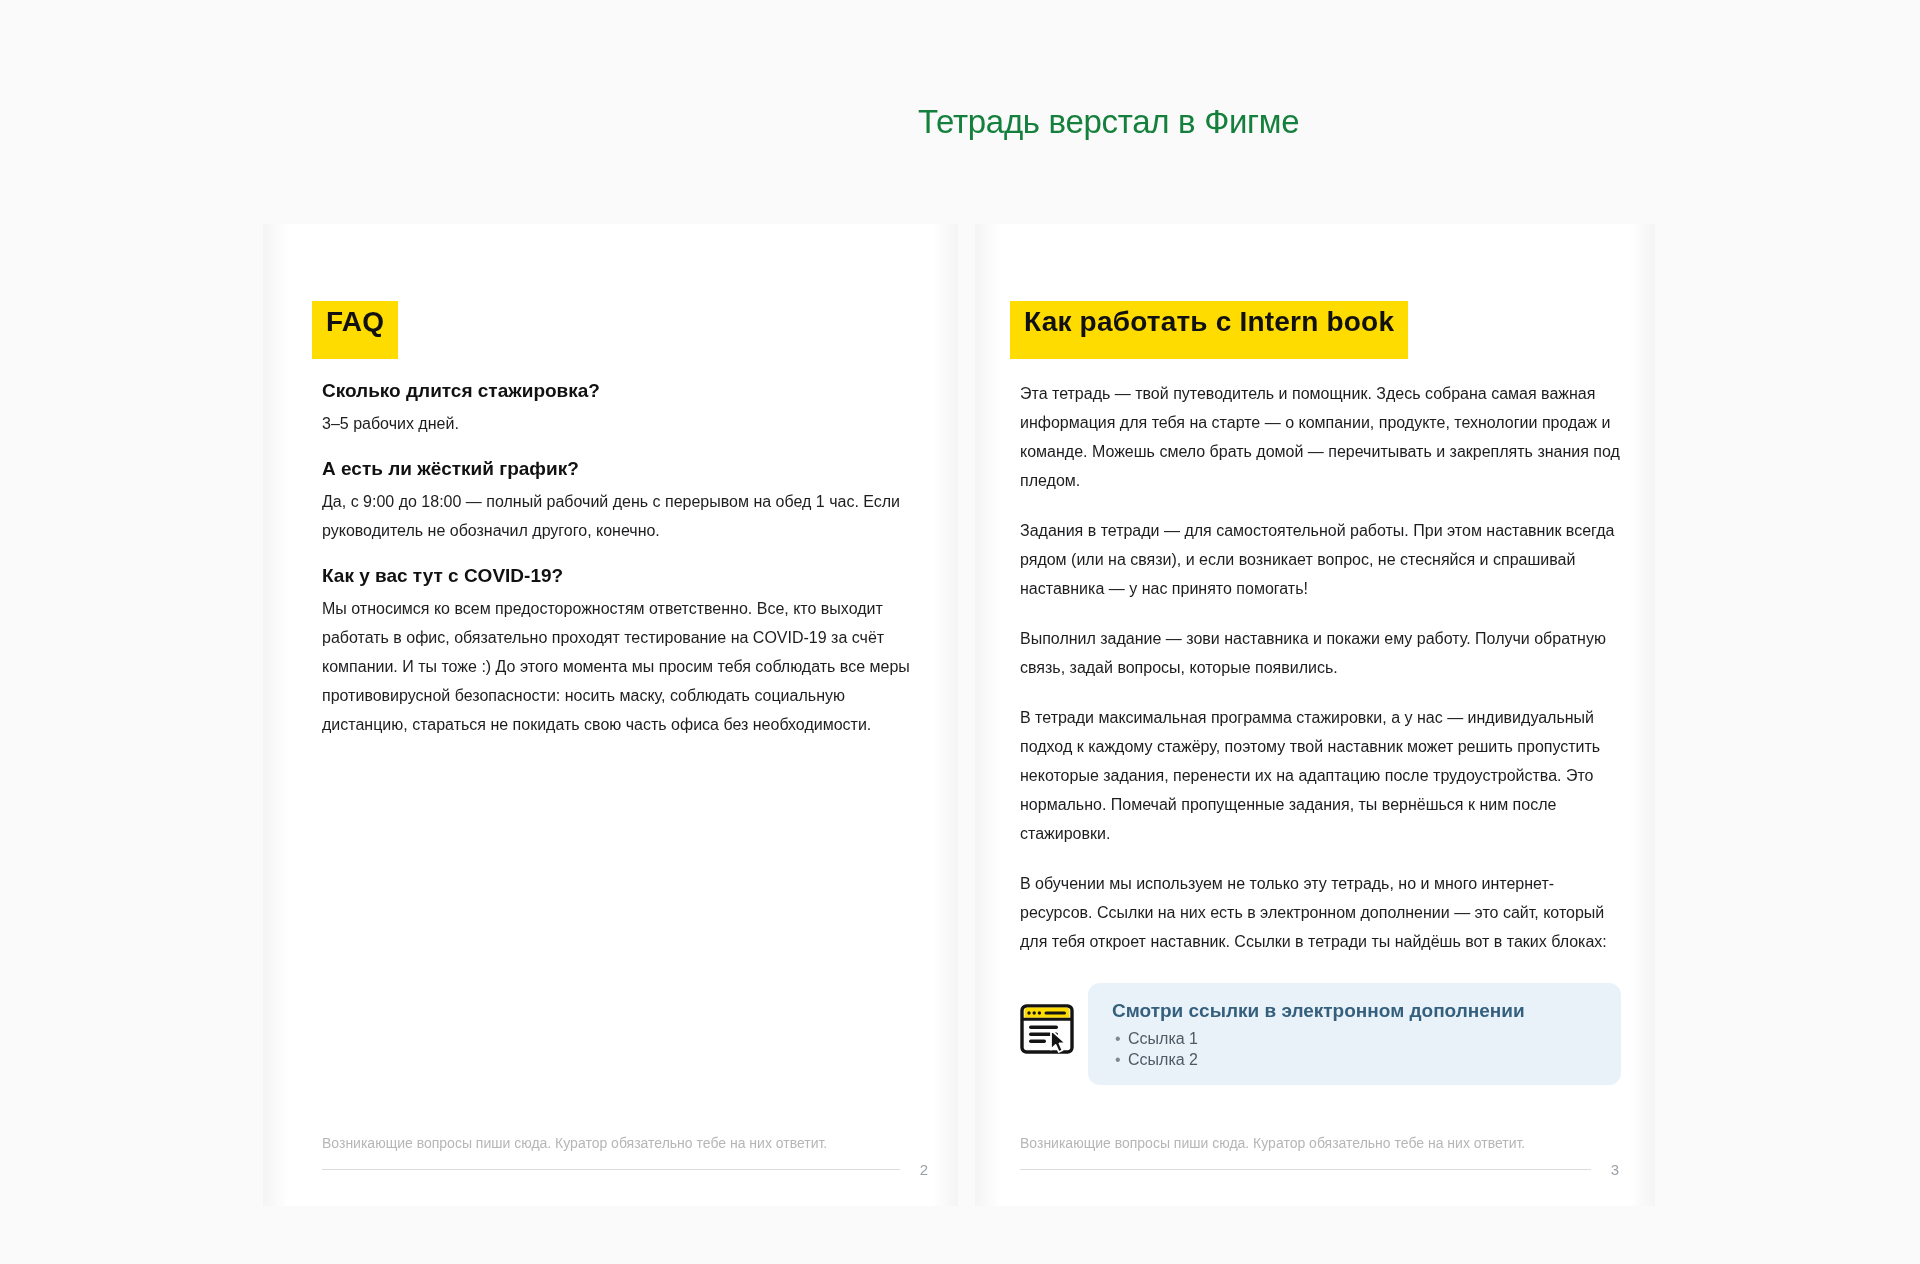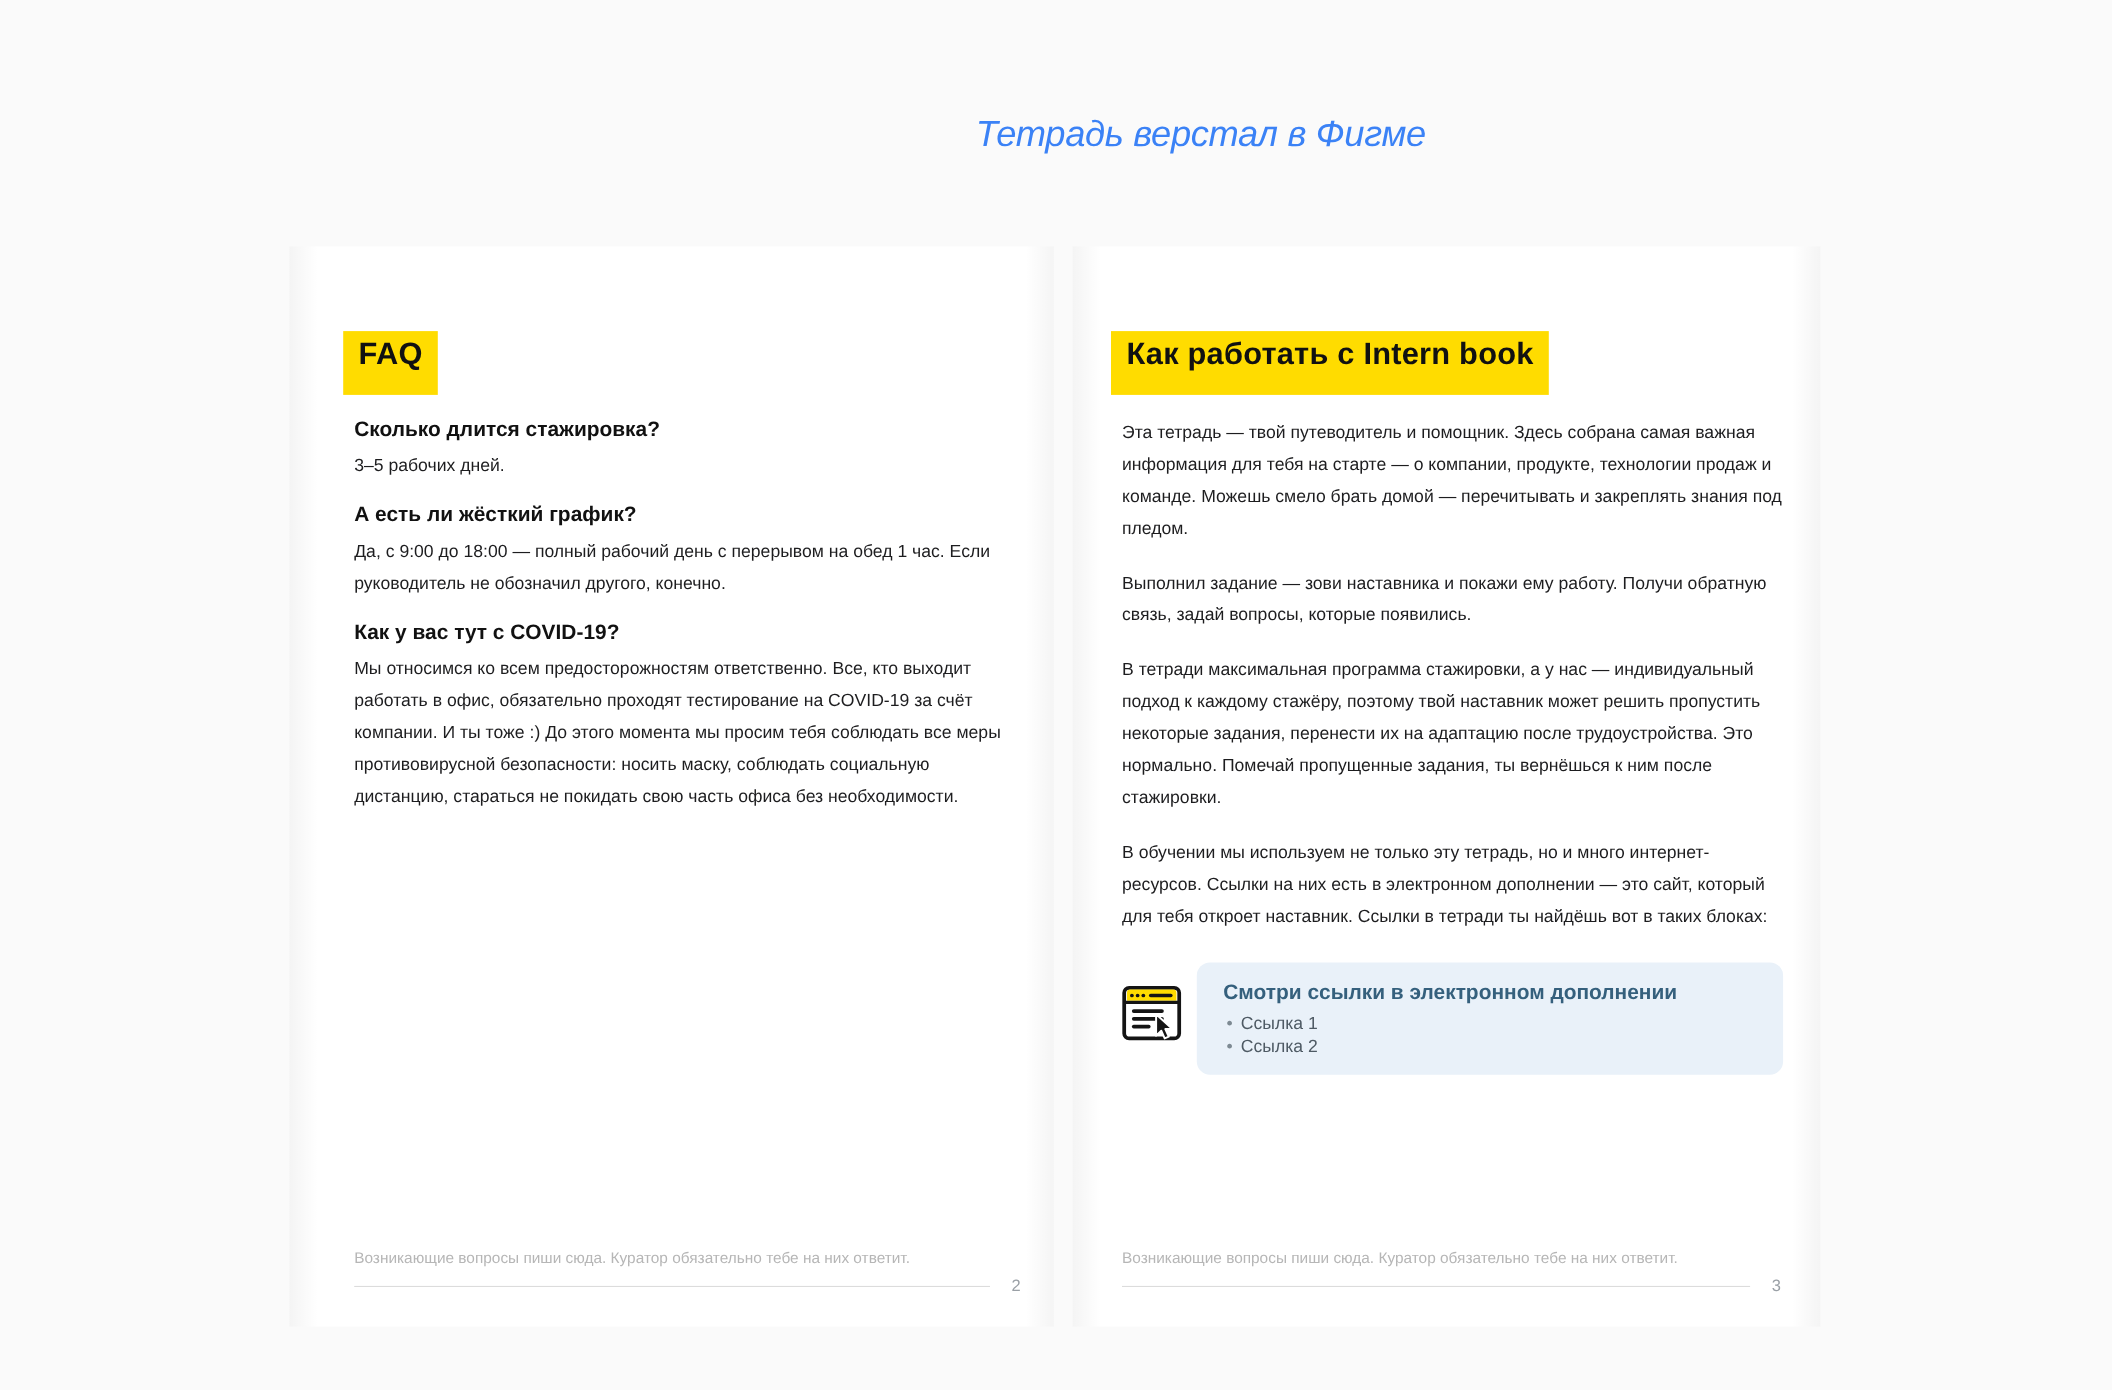--- a/index.html
+++ b/index.html
@@ -18,28 +18,27 @@
   html,body{width:1920px;height:1264px;}
   body{
     position:relative;
     background:var(--canvas-bg);
     font-family:"Liberation Sans","DejaVu Sans",sans-serif;
     color:var(--text-main);
     overflow:hidden;
   }
   .doc-title{
     position:absolute;
-    left:887px;
+    left:918px;
     top:103px;
     font-size:33px;
     font-weight:400;
     letter-spacing:-0.3px;
-    color:#3b82f6;
+    color:#15803d;
     white-space:nowrap;
-    font-style:italic;
   }
   .spread{
     position:absolute;
     left:263px;
     top:224px;
     display:flex;
     gap:17px;
   }
   .page{
     position:relative;
@@ -188,20 +187,21 @@
     </div>
   </section>
 
   <section class="page page-right">
     <div class="hl">
       <span>Как работать с Intern book</span>
     </div>
 
     <div class="body-copy">
       <p class="bp">Эта тетрадь — твой путеводитель и помощник. Здесь собрана самая важная информация для тебя на старте — о компании, продукте, технологии продаж и команде. Можешь смело брать домой — перечитывать и закреплять знания под пледом.</p>
+      <p class="bp">Задания в тетради — для самостоятельной работы. При этом наставник всегда рядом (или на связи), и если возникает вопрос, не стесняйся и спрашивай наставника — у нас принято помогать!</p>
       <p class="bp">Выполнил задание — зови наставника и покажи ему работу. Получи обратную связь, задай вопросы, которые появились.</p>
       <p class="bp">В тетради максимальная программа стажировки, а у нас — индивидуальный подход к каждому стажёру, поэтому твой наставник может решить пропустить некоторые задания, перенести их на адаптацию после трудоустройства. Это нормально. Помечай пропущенные задания, ты вернёшься к ним после стажировки.</p>
       <p class="bp">В обучении мы используем не только эту тетрадь, но и много интернет-ресурсов. Ссылки на них есть в электронном дополнении — это сайт, который для тебя откроет наставник. Ссылки в тетради ты найдёшь вот в таких блоках:</p>
     </div>
 
     <div class="info-row">
       <span class="info-icon">
         <svg width="54" height="54" viewBox="0 0 54 54" xmlns="http://www.w3.org/2000/svg">
           <rect x="2" y="2" width="50" height="46" rx="4.5" fill="#ffffff" stroke="#141414" stroke-width="3.4"></rect>
           <path d="M4.5 6.5 a3 3 0 0 1 3-3 h39 a3 3 0 0 1 3 3 v7.3 h-45 z" fill="#ffdc00"></path>

